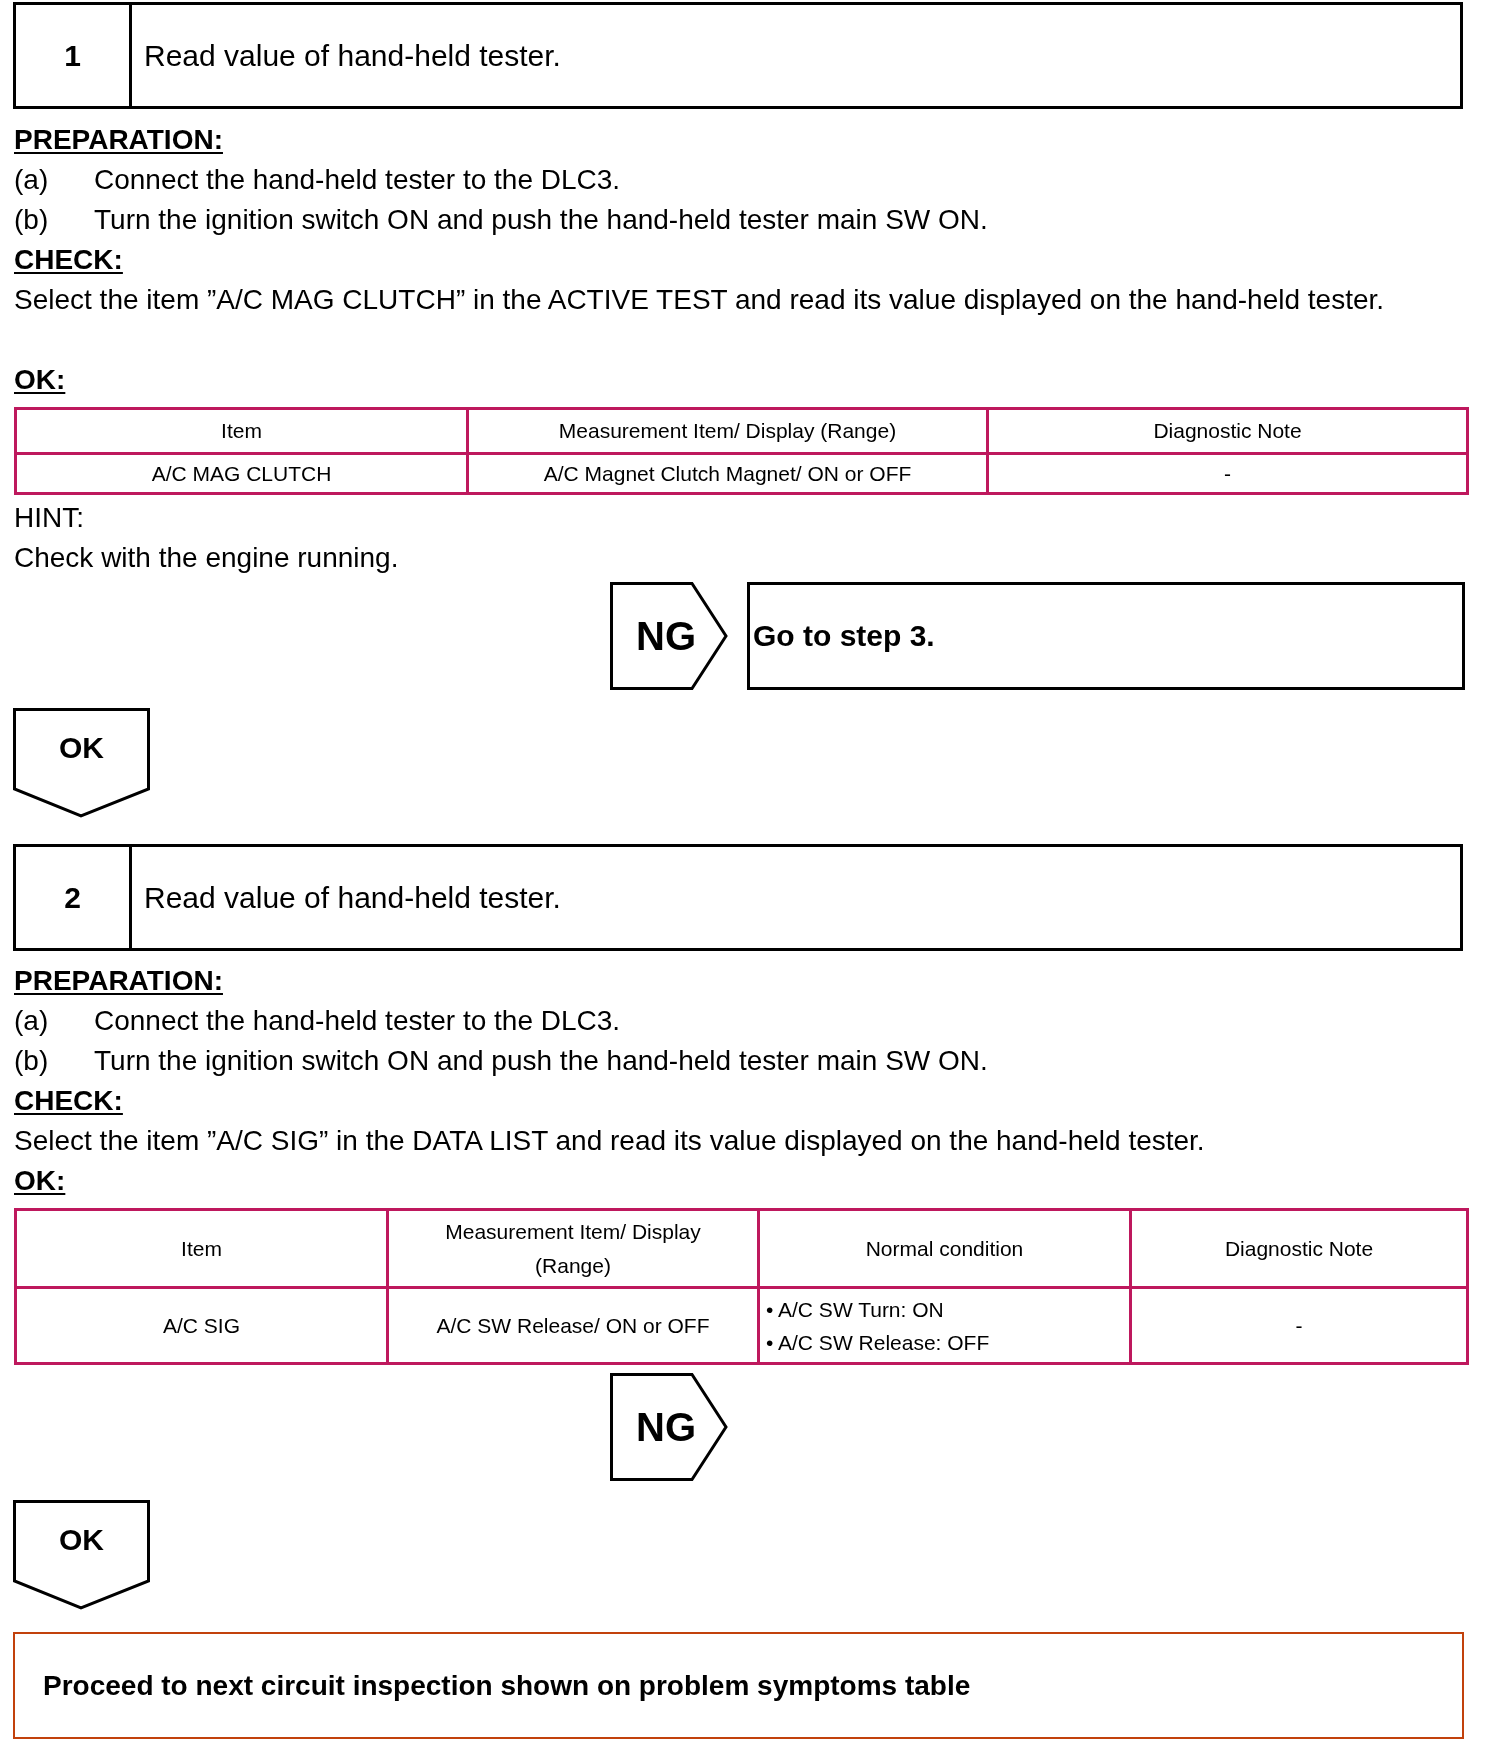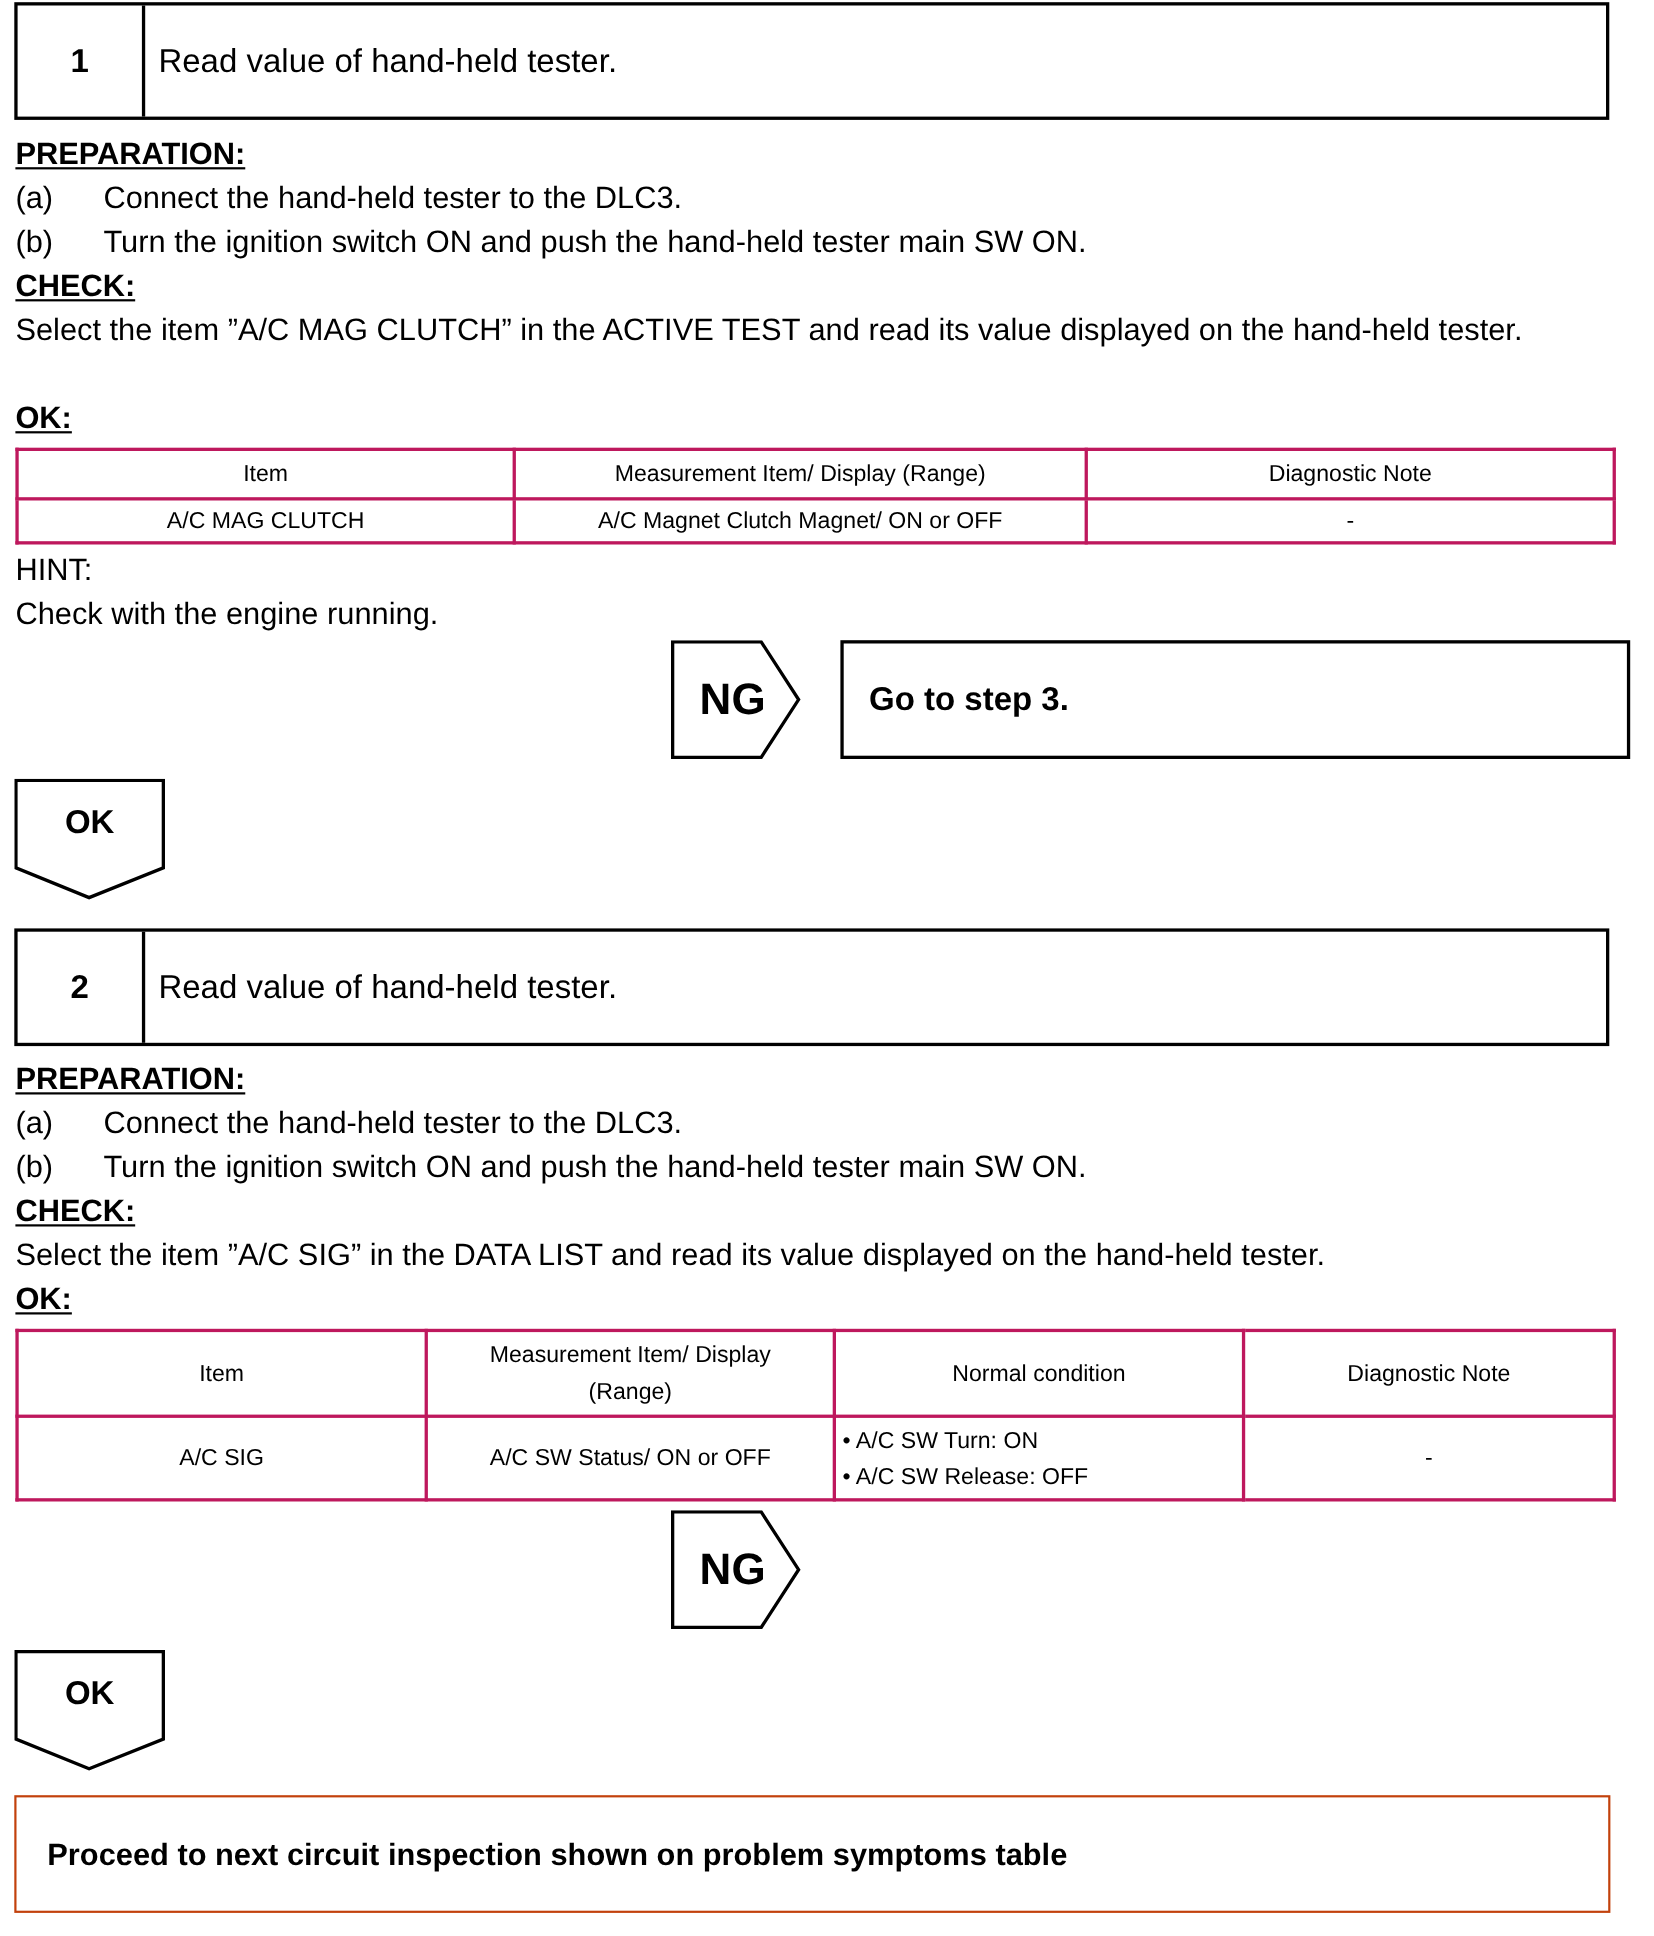--- a/index.html
+++ b/index.html
@@ -37,23 +37,23 @@
   }
   table.spec td.left { text-align: left; }
   .ng-wrap { position: absolute; left: 610px; width: 1054px; height: 108px; }
   .ng-shape { position: absolute; left: 0; top: 0; }
   .ng-label {
     position: absolute; left: 0; top: 0; width: 112px; height: 108px;
     display: flex; align-items: center; justify-content: center;
     font-weight: bold; font-size: 40px;
   }
   .goto-box {
-    position: absolute; left: 154px; top: 0; width: 718px; height: 108px;
+    position: absolute; left: 137px; top: 0; width: 718px; height: 108px;
     border: 3px solid #000; box-sizing: border-box;
-    display: flex; align-items: center; padding-left: 23px;
+    display: flex; align-items: center; padding-left: 3px;
     font-weight: bold; font-size: 30px;
   }
   .ok-wrap { position: absolute; left: 13px; width: 162px; height: 110px; }
   .ok-label {
     position: absolute; left: 0; top: 0; width: 137px; height: 80px;
     display: flex; align-items: center; justify-content: center;
     font-weight: bold; font-size: 30px;
   }
   .final-box {
     left: 13px; top: 1632px; width: 1451px; height: 107px;
@@ -133,21 +133,21 @@
 <table class="spec" style="top:1208px;">
   <tbody>
       <tr style="height:78px;">
     <td style="width:357px;"><span>Item</span></td>
     <td style="width:356px; line-height:34px;">Measurement Item/ Display<br>(Range)</td>
     <td style="width:357px;">Normal condition</td>
     <td>Diagnostic Note</td>
   </tr>
   <tr style="height:76px;">
     <td>A/C SIG</td>
-    <td>A/C SW Status/ ON or OFF</td>
+    <td>A/C SW Release/ ON or OFF</td>
     <td class="left" style="line-height:33px;">
       <div>• A/C SW Turn: ON</div>
       <div>• A/C SW Release: OFF</div>
     </td>
     <td>-</td>
   </tr>
 </tbody>
   </table>
 
 <div class="ng-wrap" style="top:1373px;">

